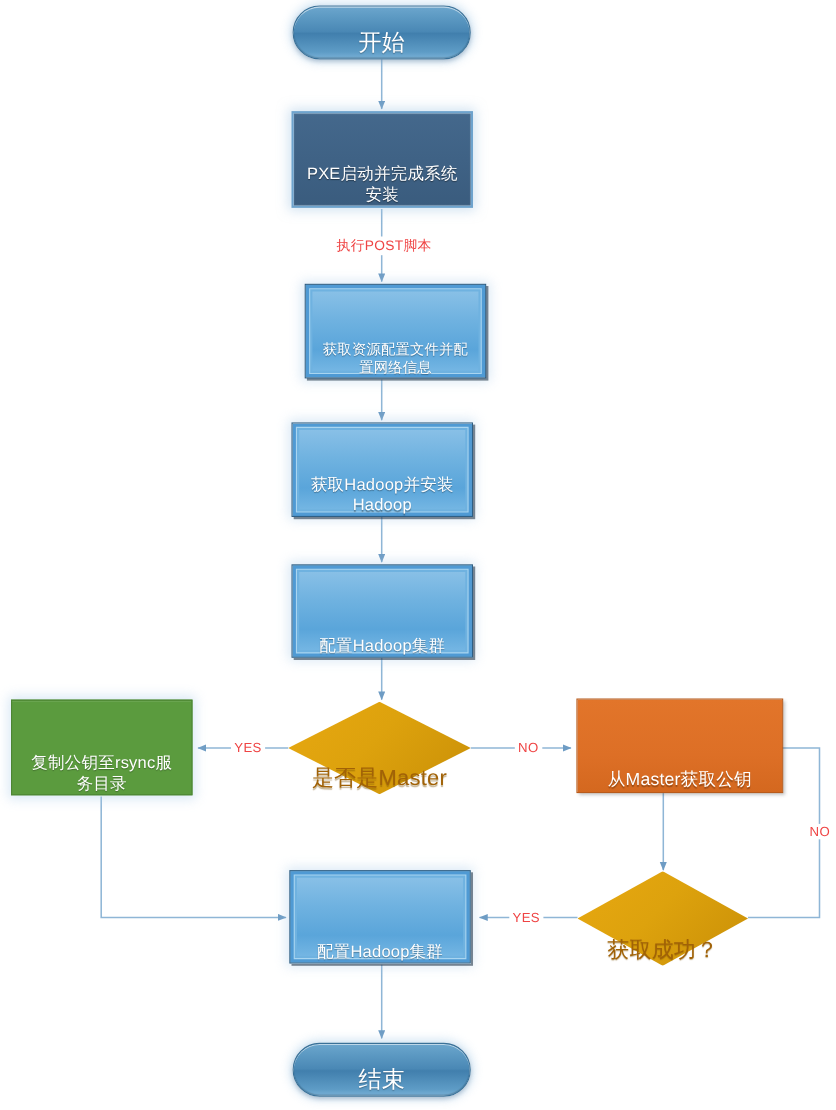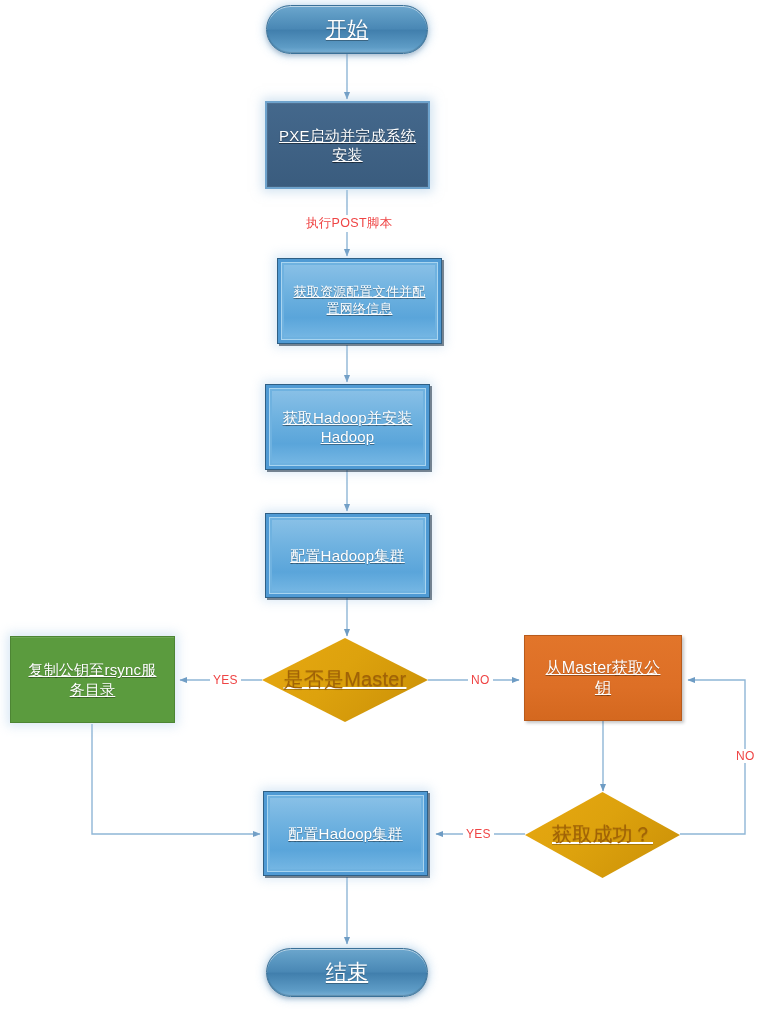--- a/index.html
+++ b/index.html
@@ -21,29 +21,28 @@
     position: absolute;
     left: 0;
     top: 0;
     width: 760px;
     height: 1009px;
   }
   .node {
     position: absolute;
     box-sizing: border-box;
     display: flex;
-    align-items: center;
+    align-items: flex-end;
     justify-content: center;
     text-align: center;
     color: #ffffff;
     line-height: 1.28;
     z-index: 3;
     white-space: pre-line;
     letter-spacing: 0.2px;
-    text-decoration: underline;
   }
 
   
   .term {
     border-radius: 999px;
     font-size: 21px;
     background:
       linear-gradient(180deg,
         #6ca6cd 0%,
         #5e9bc4 18%,
@@ -201,21 +200,21 @@
 
   <div class="node decision" style="left:262px; top:638px; width:166px; height:84px;">
     <span class="dia-shape"></span>
     <span class="dia-label">是否是Master</span>
   </div>
 
   <div class="node proc-green" style="left:10px; top:636px; width:165px; height:87px; padding:0 12px;">
     <span>复制公钥至rsync服务目录</span>
   </div>
 
-  <div class="node proc-orange" style="left:524px; top:635px; width:158px; height:86px; padding:0 20px;">
+  <div class="node proc-orange" style="left:524px; top:635px; width:188px; height:86px; padding:0 20px;">
     <span>从Master获取公钥</span>
   </div>
 
   <div class="node decision" style="left:525px; top:792px; width:155px; height:86px;">
     <span class="dia-shape"></span>
     <span class="dia-label">获取成功？</span>
   </div>
 
   <div class="node proc-blue" style="left:263px; top:791px; width:165px; height:85px; padding:0 14px;">
     <span>配置Hadoop集群</span>

